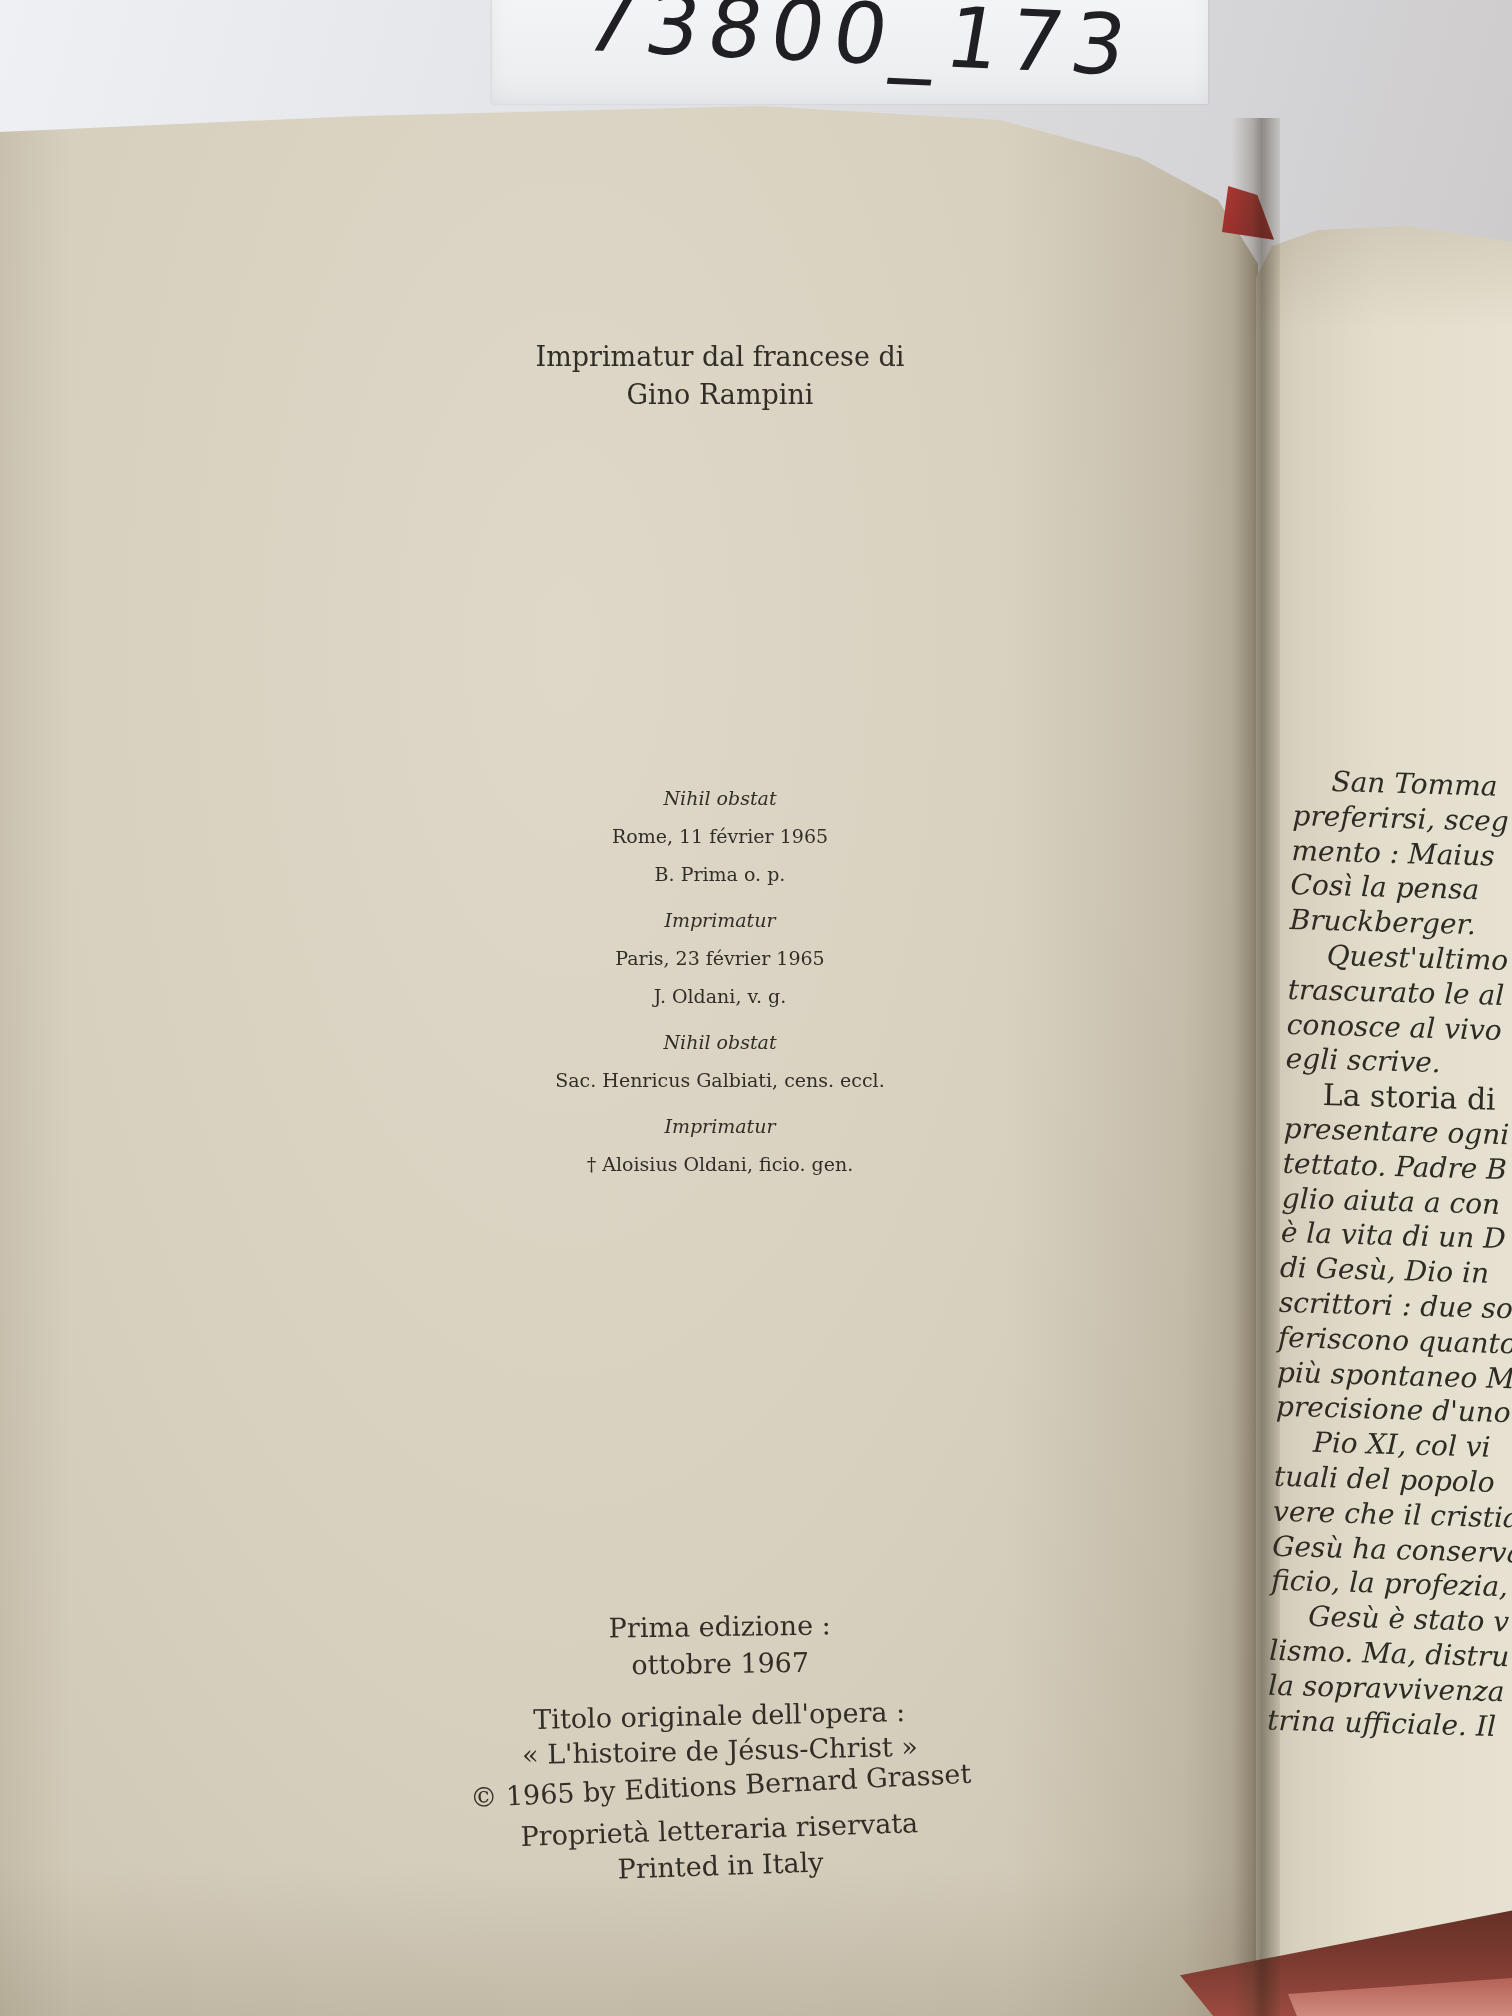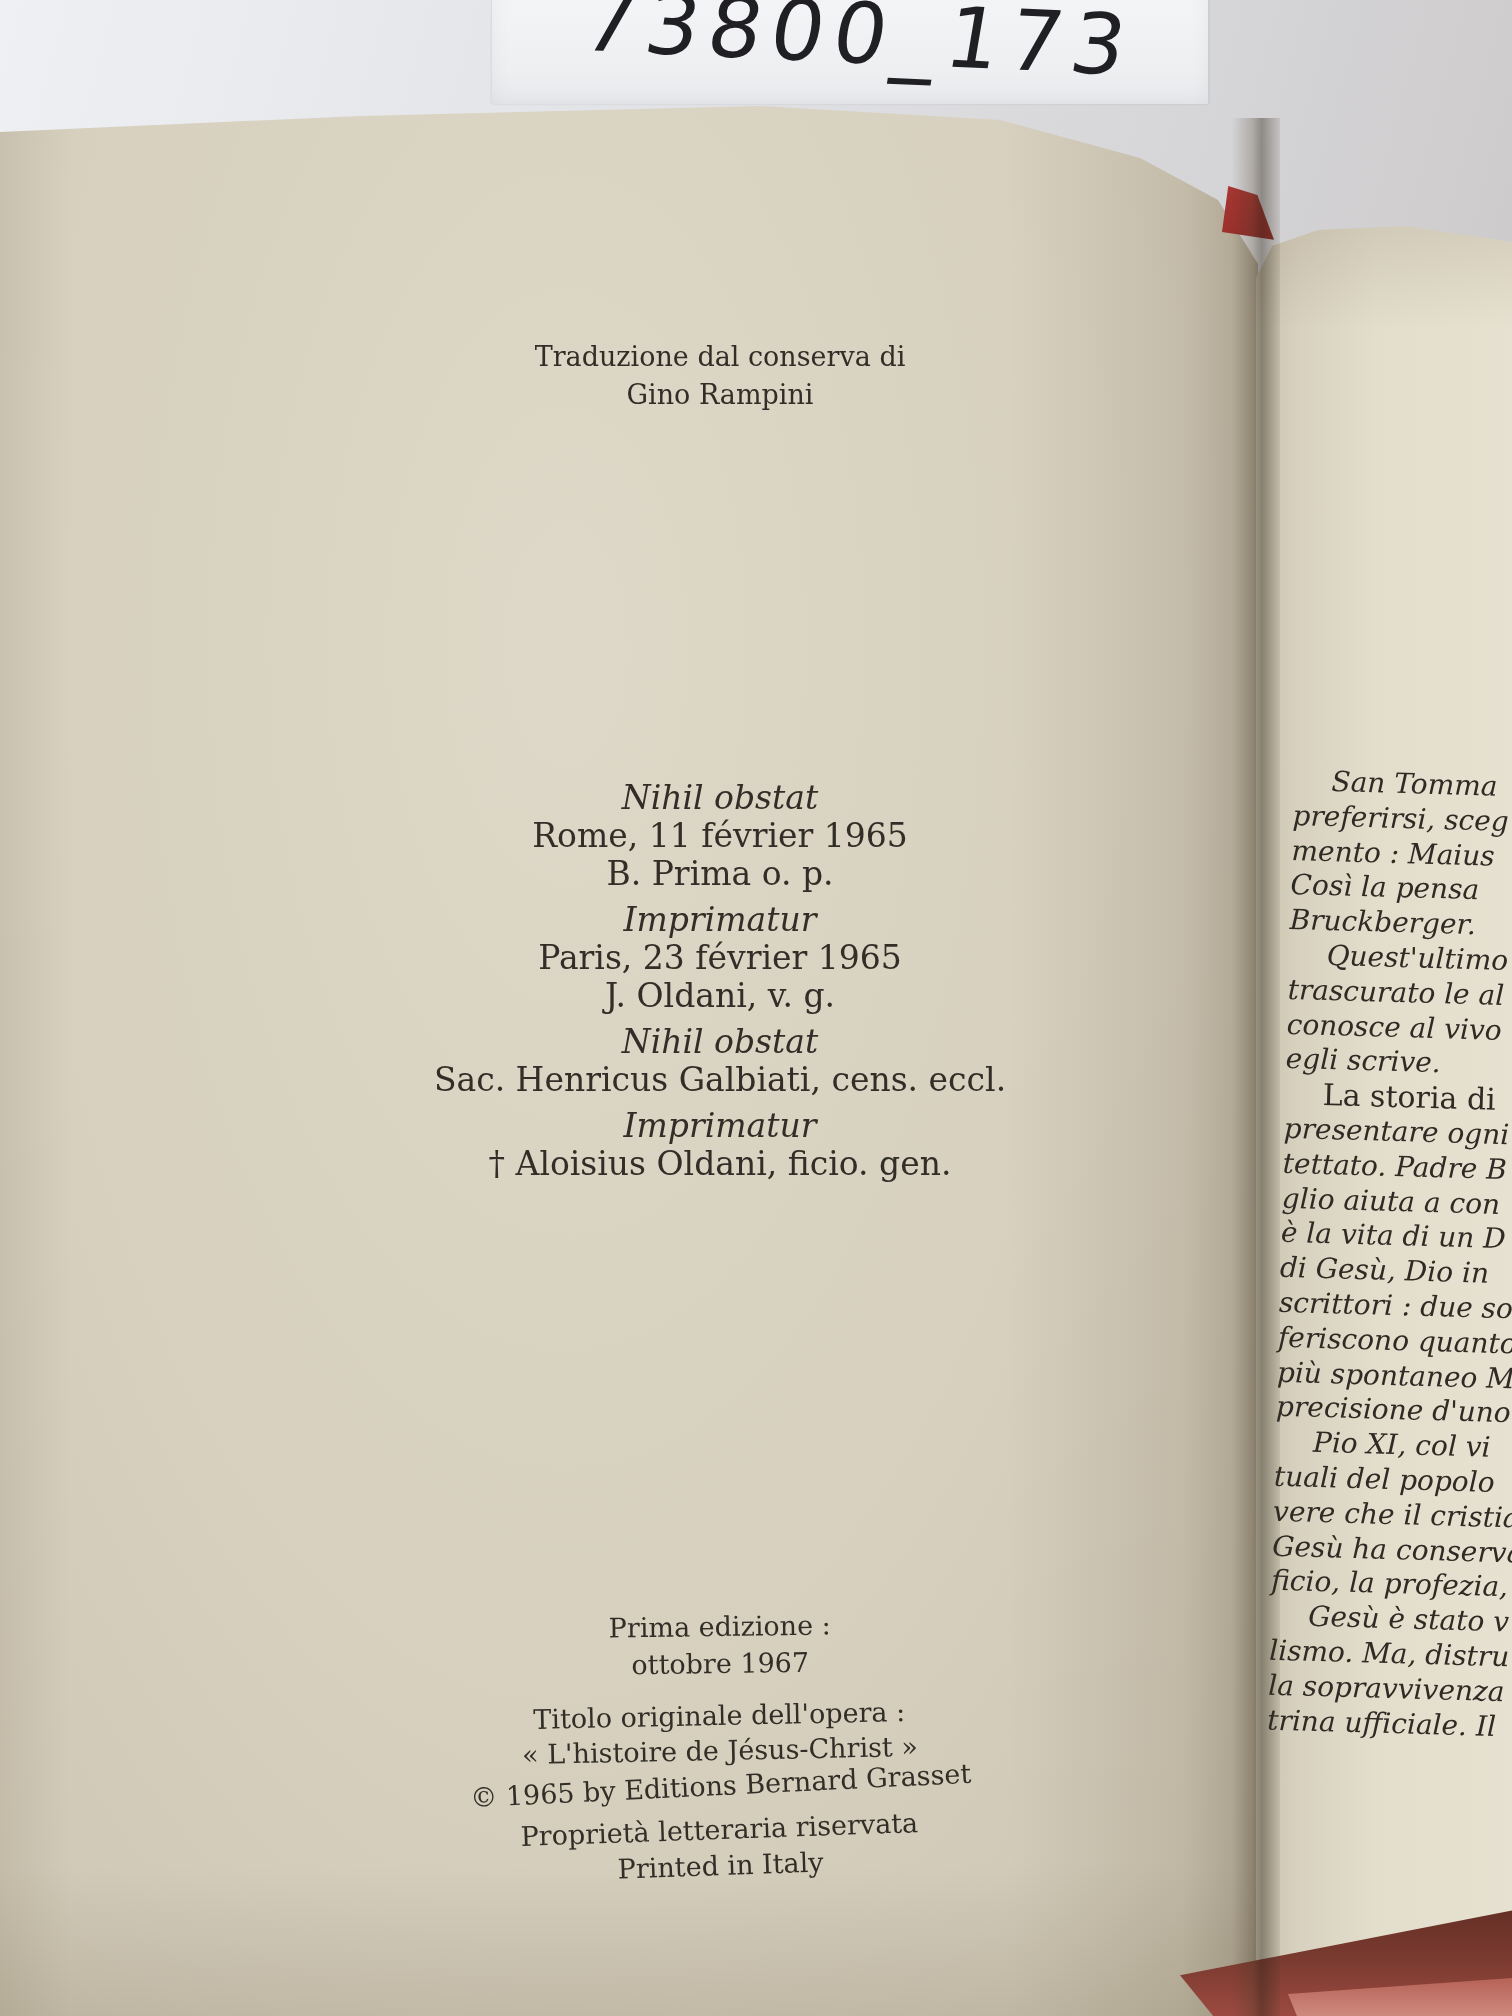--- a/index.html
+++ b/index.html
@@ -68,21 +68,21 @@
   }
   .gutter-shadow{
     position:absolute;left:1232px;top:118px;width:48px;height:1898px;pointer-events:none;
     background:linear-gradient(90deg,rgba(70,58,40,0) 0%,rgba(70,58,40,0.26) 42%,rgba(45,36,24,0.42) 62%,rgba(70,58,40,0.10) 100%);
   }
 
   
   .tblock{position:absolute;left:390px;width:660px;text-align:center;color:#322e27;}
   .translator{top:338px;font-size:27px;line-height:38px;}
   .censor-blocks-c{top:779px;}
-  .censor-block{margin-bottom:8px;font-size:33px;line-height:38px;}
+  .censor-block{margin-bottom:8px;font-size:19px;line-height:38px;}
   .censor-heading{font-style:italic;}
   .edition{top:1608px;font-size:27px;line-height:37px;transform:rotate(-0.8deg);}
   .origtitle{top:1698px;font-size:27px;line-height:35px;transform:rotate(-1.2deg);}
   .origtitle .copyright-line{transform:rotate(-1.6deg);}
   .rights{top:1812px;font-size:27px;line-height:36px;transform:rotate(-2deg);}
 
   
   .right-text{
     position:absolute;left:1294px;top:764px;color:#2f2b24;
     font-size:28px;line-height:34.8px;white-space:nowrap;
@@ -104,21 +104,21 @@
   <div class="cover-gutter-top"></div>
   <div class="cover-bottom-right"></div>
   <div class="cover-bottom-right-pink"></div>
   <div class="gutter-shadow"></div>
 
   <div class="label">
     <div class="handwriting">73800_173</div>
   </div>
 
   <div class="tblock translator">
-    <div>Traduzione dal conserva di</div>
+    <div>Imprimatur dal francese di</div>
     <div>Gino Rampini</div>
   </div>
 
   <div class="tblock censor-blocks-c">
       <div class="censor-block">
         <div class="censor-heading">Nihil obstat</div>
         <div class="censor-line">Rome, 11 février 1965</div>
         <div class="censor-line">B. Prima o. p.</div>
       </div>
       <div class="censor-block">

